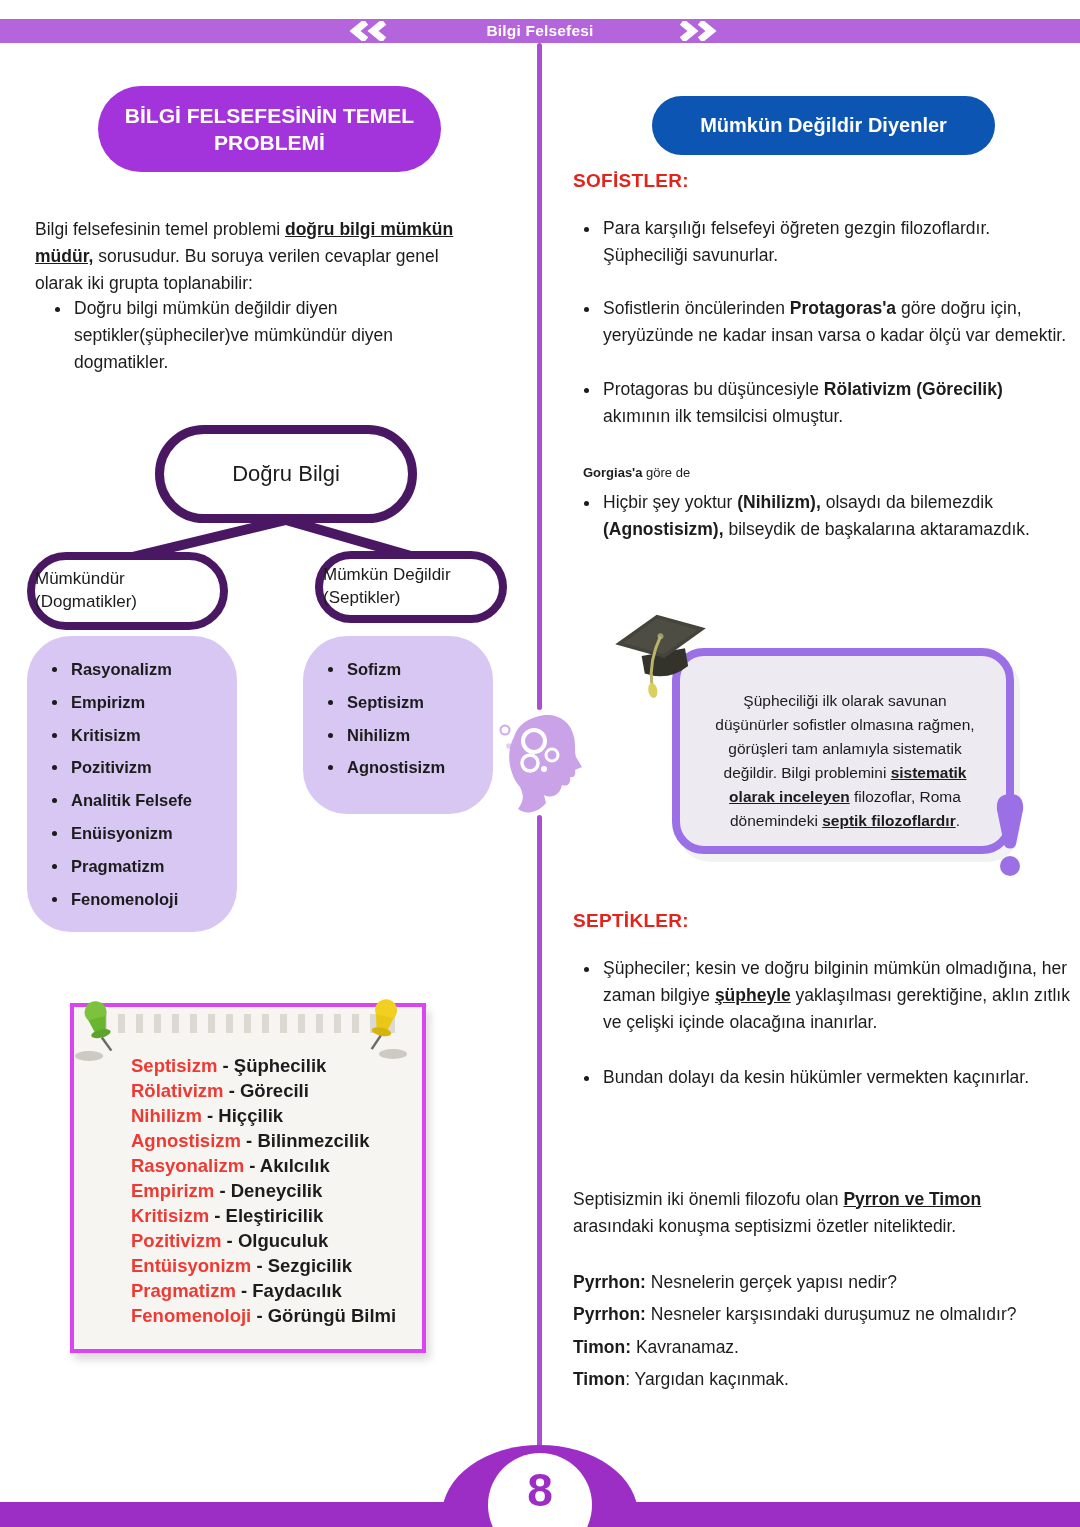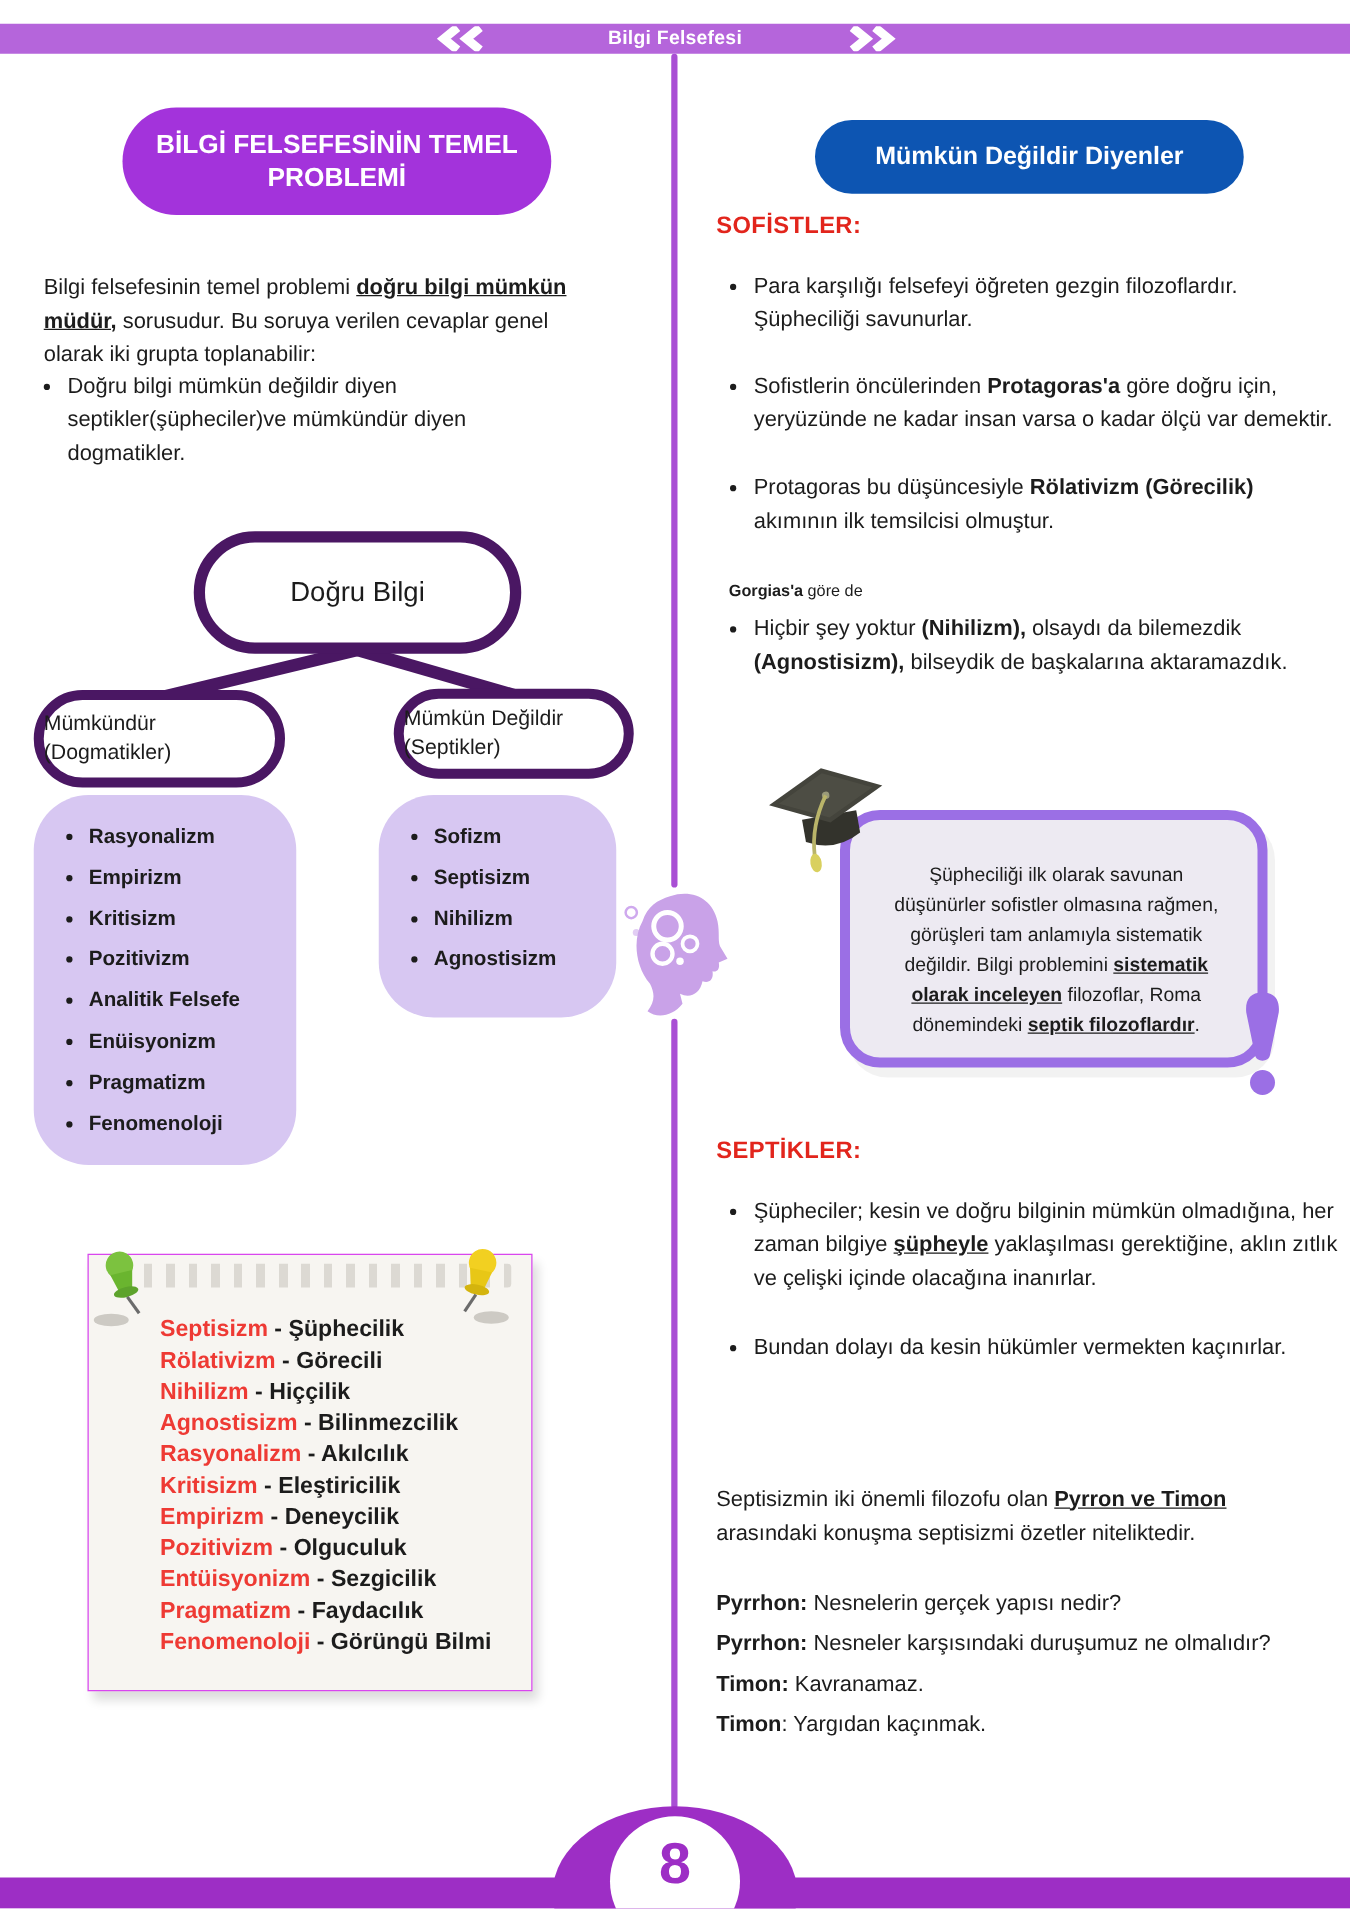--- a/index.html
+++ b/index.html
@@ -38,21 +38,21 @@
   .vline-top{top:43px;height:667px;}
   .vline-bottom{top:815px;height:632px;}
 
   
   .pill-left{left:98px;top:86px;width:343px;height:86px;background:var(--pill-purple);
     border-radius:46px;color:#fff;display:flex;align-items:center;justify-content:center;
     text-align:center;font-weight:700;font-size:21px;line-height:1.3;padding:0 26px;box-sizing:border-box;}
   .intro{left:35px;top:198px;width:420px;font-size:17.5px;line-height:1.55;}
   .blist{margin:0;padding-left:28px;list-style:disc;}
   .blist li{padding-left:2px;}
-  .intro-list{left:24px;top:295px;width:420px;font-size:17.5px;line-height:1.55;}
+  .intro-list{left:44px;top:295px;width:420px;font-size:17.5px;line-height:1.55;}
 
   
   .connectors{left:0;top:430px;width:540px;height:140px;}
   .oval-root{left:155px;top:425px;width:262px;height:98px;background:#fff;
     border:9px solid var(--dark-purple);border-radius:52px;display:flex;align-items:center;
     justify-content:center;font-size:22px;box-sizing:border-box;}
   .node{background:#fff;border:8px solid var(--dark-purple);border-radius:40px;display:flex;
     flex-direction:column;align-items:flex-start;justify-content:center;text-align:center;
     font-size:17px;line-height:1.35;box-sizing:border-box;}
   .node-left{left:27px;top:552px;width:201px;height:78px;}
@@ -61,21 +61,21 @@
   .plist-left{left:27px;top:636px;width:210px;height:296px;}
   .plist-right{left:303px;top:636px;width:190px;height:178px;}
   .plist ul{margin:0;padding-left:36px;list-style:disc;}
   .plist li{font-size:16.5px;font-weight:700;line-height:1.2;margin-bottom:13px;padding-left:2px;}
 
   
   .head-svg{left:498px;top:710px;width:88px;height:106px;}
 
   
   .note{left:70px;top:1003px;width:356px;height:350px;background:#f7f5f1;
-    border:1px solid #d946ef;box-shadow:4px 7px 8px rgba(0,0,0,.14);box-sizing:border-box;}
+    border:4px solid #d946ef;box-shadow:4px 7px 8px rgba(0,0,0,.14);box-sizing:border-box;}
   .perforation{position:absolute;left:26px;right:16px;top:7px;height:19px;
     background:repeating-linear-gradient(90deg,#dcd9d3 0 7px,transparent 7px 18px);border-radius:3px;}
   .note-lines{position:absolute;left:57px;top:46px;font-size:18.5px;font-weight:700;line-height:25px;}
   .pin{position:absolute;width:54px;height:68px;}
   .pin-green{left:72px;top:996px;}
   .pin-yellow{left:356px;top:994px;}
 
   
   .pill-right{left:652px;top:96px;width:343px;height:59px;background:var(--blue);
     border-radius:30px;color:#fff;display:flex;align-items:center;justify-content:center;
@@ -185,22 +185,22 @@
   </svg>
 
   <div class="abs note">
     <div class="perforation"></div>
     <div class="note-lines">
       <div><span class="red">Septisizm</span><span> - Şüphecilik</span></div>
       <div><span class="red">Rölativizm</span><span> - Görecili</span></div>
       <div><span class="red">Nihilizm</span><span> - Hiççilik</span></div>
       <div><span class="red">Agnostisizm</span><span> - Bilinmezcilik</span></div>
       <div><span class="red">Rasyonalizm</span><span> - Akılcılık</span></div>
+      <div><span class="red">Empirizm</span><span> - Deneycilik</span></div>
       <div><span class="red">Kritisizm</span><span> - Eleştiricilik</span></div>
-      <div><span class="red">Empirizm</span><span> - Deneycilik</span></div>
       <div><span class="red">Pozitivizm</span><span> - Olguculuk</span></div>
       <div><span class="red">Entüisyonizm</span><span> - Sezgicilik</span></div>
       <div><span class="red">Pragmatizm</span><span> - Faydacılık</span></div>
       <div><span class="red">Fenomenoloji</span><span> - Görüngü Bilmi</span></div>
     </div>
   </div>
 
   <svg class="pin pin-green" viewBox="0 0 54 68">
     <ellipse cx="17" cy="60" rx="14" ry="5" fill="#cdcac4"></ellipse>
     <g transform="rotate(-14 26 26)">

